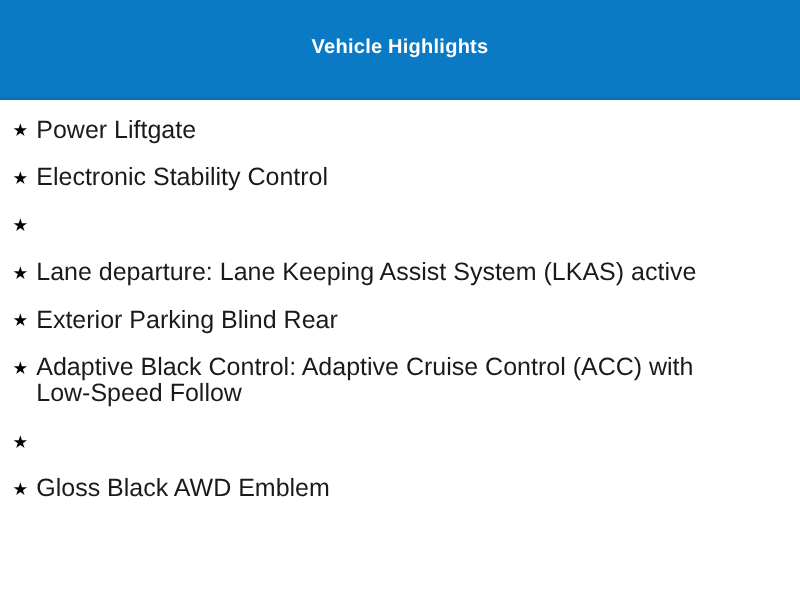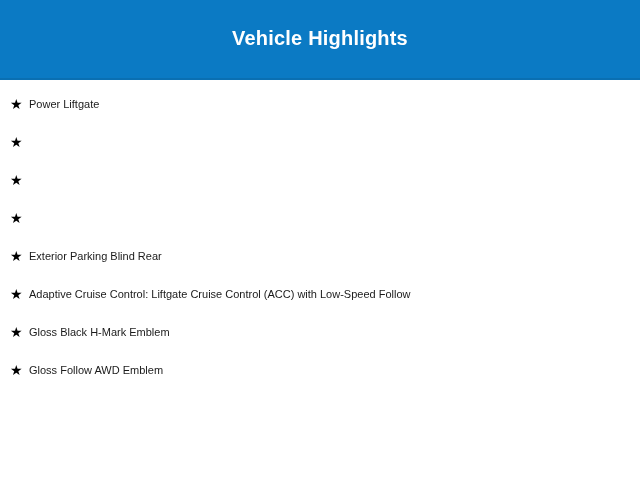--- a/index.html
+++ b/index.html
@@ -25,21 +25,21 @@
     height: 80px;
     background: #0b7ac4;
     border-bottom: 2px solid #0a6fb2;
     box-sizing: border-box;
     display: flex;
     align-items: center;
     justify-content: center;
   }
   .panel-title {
     color: #ffffff;
-    font-size: 20px;
+    font-size: 16px;
     font-weight: bold;
     letter-spacing: 0.2px;
     text-align: center;
     line-height: 1;
     padding-bottom: 2px;
   }
   .highlights-list {
     list-style: none;
     margin: 0;
     padding: 0;
@@ -56,21 +56,21 @@
     flex: 0 0 auto;
     width: 19px;
     color: #000000;
     font-size: 14px;
     line-height: 21px;
     text-align: left;
   }
   .item-text {
     flex: 1 1 auto;
     color: #1a1a1a;
-    font-size: 11px;
+    font-size: 20px;
     line-height: 21px;
     text-align: left;
     max-width: 552px;
   }
 </style>
 </head>
 <body>
 
 <div class="panel">
 
@@ -80,45 +80,46 @@
 
   <ul class="highlights-list">
 
     <li class="highlight-item">
       <span class="bullet-star">★</span>
       <span class="item-text">Power Liftgate</span>
     </li>
 
     <li class="highlight-item">
       <span class="bullet-star">★</span>
+      <span class="item-text">Electronic Stability Control</span>
     </li>
 
     <li class="highlight-item">
       <span class="bullet-star">★</span>
     </li>
 
     <li class="highlight-item">
       <span class="bullet-star">★</span>
+      <span class="item-text">Lane departure: Lane Keeping Assist System (LKAS) active</span>
     </li>
 
     <li class="highlight-item">
       <span class="bullet-star">★</span>
       <span class="item-text">Exterior Parking Blind Rear</span>
     </li>
 
     <li class="highlight-item">
       <span class="bullet-star">★</span>
-      <span class="item-text">Adaptive Cruise Control: Liftgate Cruise Control (ACC) with Low-Speed Follow</span>
+      <span class="item-text">Adaptive Black Control: Adaptive Cruise Control (ACC) with Low-Speed Follow</span>
     </li>
 
     <li class="highlight-item">
       <span class="bullet-star">★</span>
-      <span class="item-text">Gloss Black H-Mark Emblem</span>
     </li>
 
     <li class="highlight-item">
       <span class="bullet-star">★</span>
-      <span class="item-text">Gloss Follow AWD Emblem</span>
+      <span class="item-text">Gloss Black AWD Emblem</span>
     </li>
 
   </ul>
 
 </div>
 
 </body></html>

